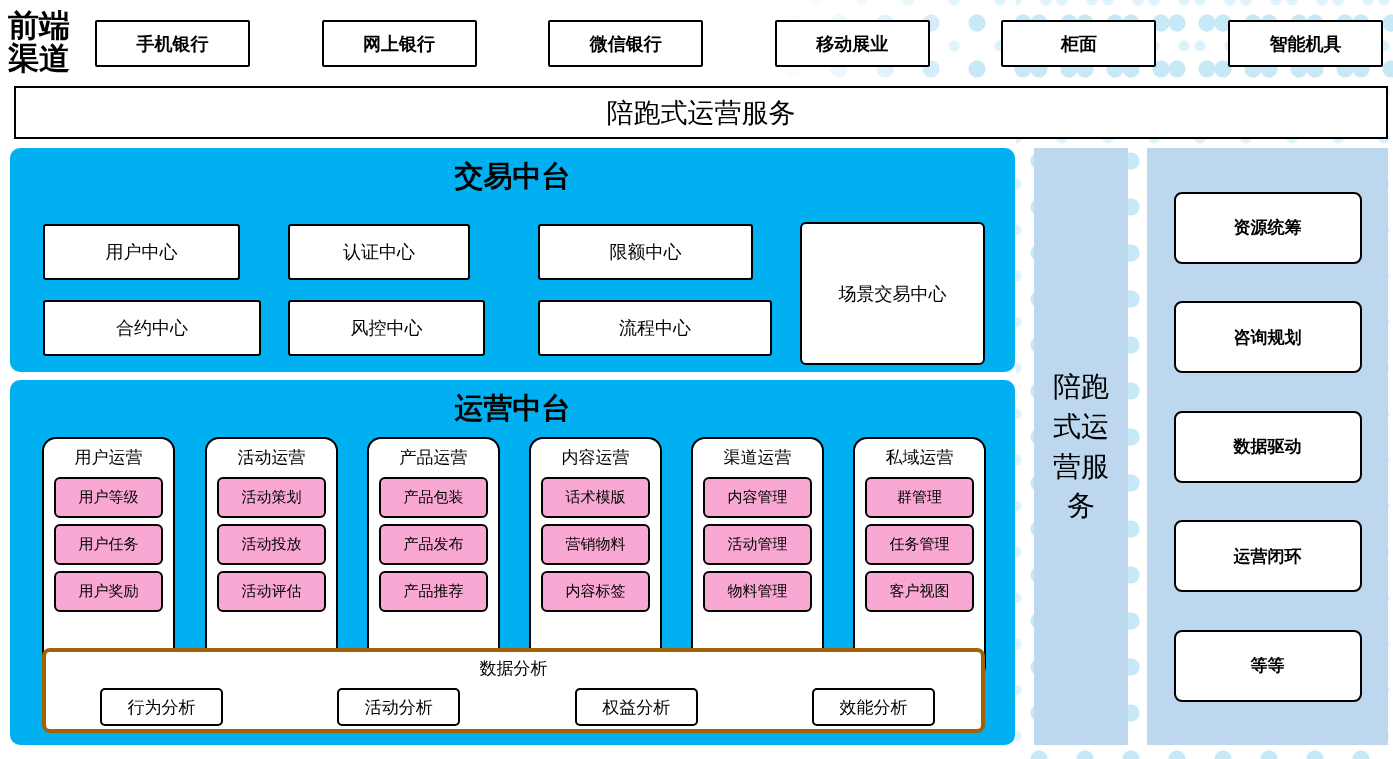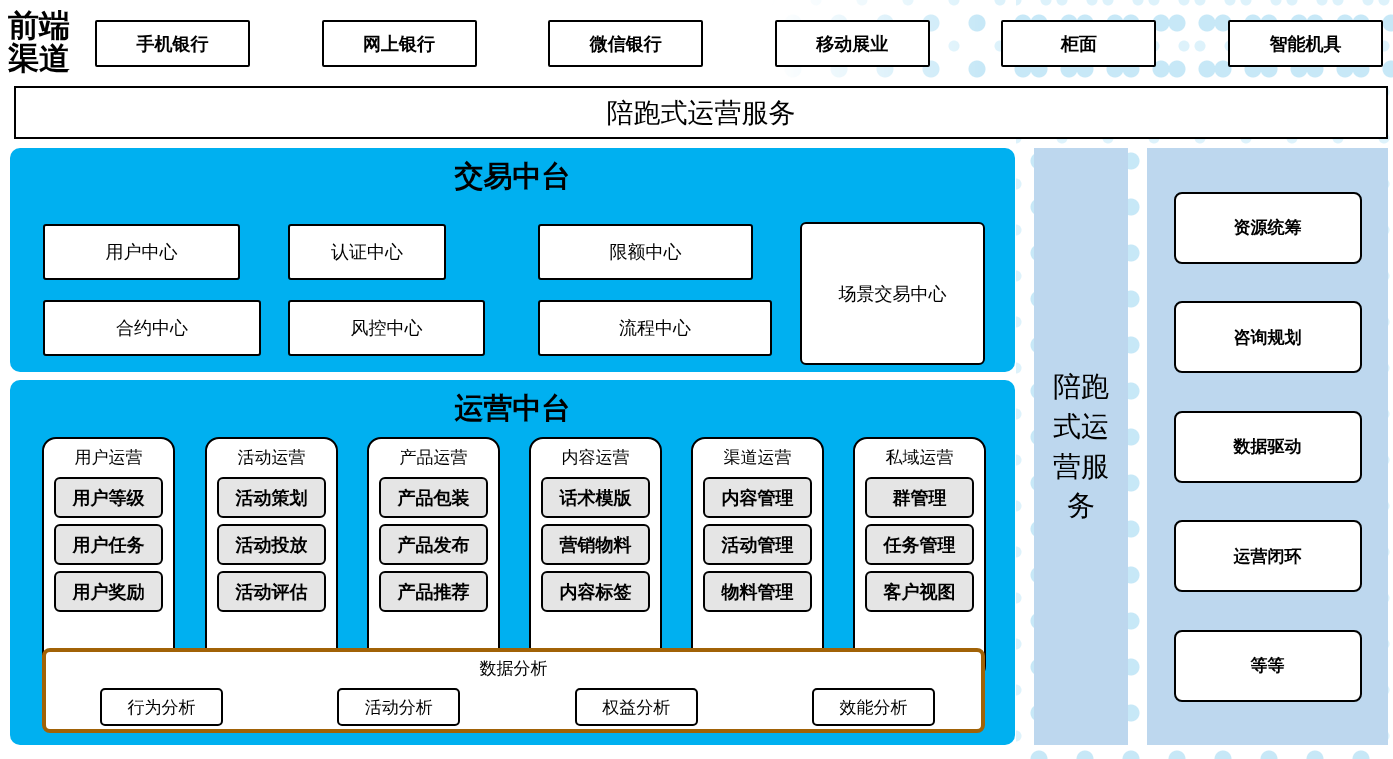--- a/index.html
+++ b/index.html
@@ -63,23 +63,23 @@
   .wbox.tall { border-radius:6px; }
 
   
   .op-col {
     position:absolute; top:57px; width:133px; height:243px;
     background:#fff; border:2px solid #000; border-radius:14px;
     display:flex; flex-direction:column; align-items:center; padding:5px 0 8px 0;
   }
   .op-col-header { font-size:17px; height:27px; display:flex; align-items:center; }
   .op-item {
-    width:109px; height:41px; margin-top:6px; background:#e5e5e5;
+    width:109px; height:41px; margin-top:6px; background:#f9a8d4;
     border:2px solid #000; border-radius:6px;
-    display:flex; align-items:center; justify-content:center; font-size:18px;font-weight:bold;
+    display:flex; align-items:center; justify-content:center; font-size:15px;
   }
 
   
   .analysis-bar {
     position:absolute; left:32px; top:268px; width:943px; height:85px;
     background:#fff; border:4px solid #a16207; border-radius:8px;
   }
   .analysis-title { text-align:center; font-size:17px; margin-top:5px; }
   .analysis-items {
     display:flex; justify-content:space-between; padding:8px 46px 0 54px;
@@ -128,21 +128,21 @@
     <div class="channel-box">移动展业</div>
     <div class="channel-box">柜面</div>
     <div class="channel-box">智能机具</div>
   </div>
 
   <div class="fpaas-bar">陪跑式运营服务</div>
 
   <div class="blue-section sec-trading">
     <div class="section-title">交易中台</div>
     <div class="wbox" style="left:33px; top:76px; width:197px; height:56px;">用户中心</div>
-    <div class="wbox" style="left:278px; top:76px; width:158px; height:56px;">认证中心</div>
+    <div class="wbox" style="left:278px; top:76px; width:182px; height:56px;">认证中心</div>
     <div class="wbox" style="left:528px; top:76px; width:215px; height:56px;">限额中心</div>
     <div class="wbox" style="left:33px; top:152px; width:218px; height:56px;">合约中心</div>
     <div class="wbox" style="left:278px; top:152px; width:197px; height:56px;">风控中心</div>
     <div class="wbox" style="left:528px; top:152px; width:234px; height:56px;">流程中心</div>
     <div class="wbox tall" style="left:790px; top:74px; width:185px; height:143px;text-align:right;">场景交易中心</div>
   </div>
 
   <div class="blue-section sec-operation">
     <div class="section-title">运营中台</div>
 

